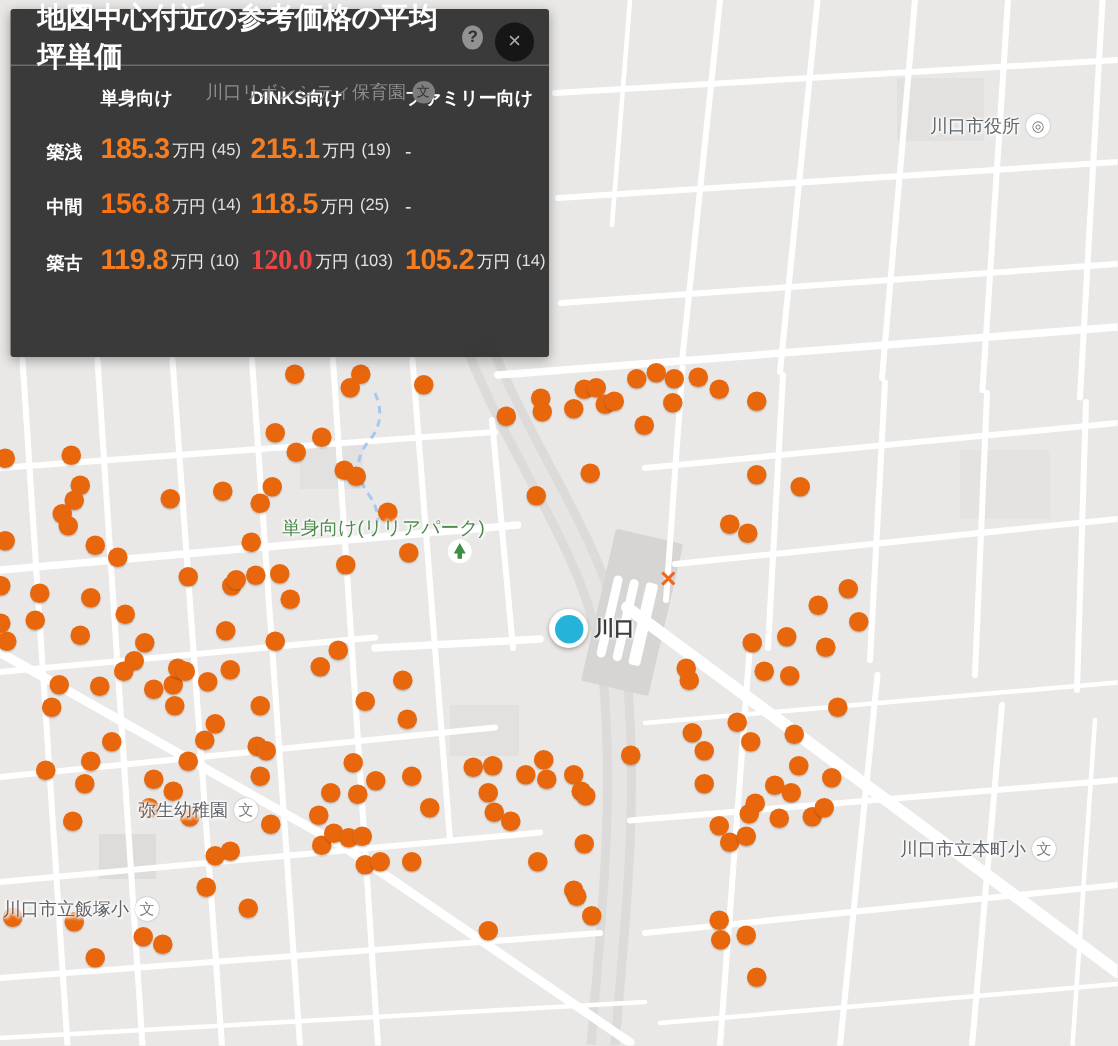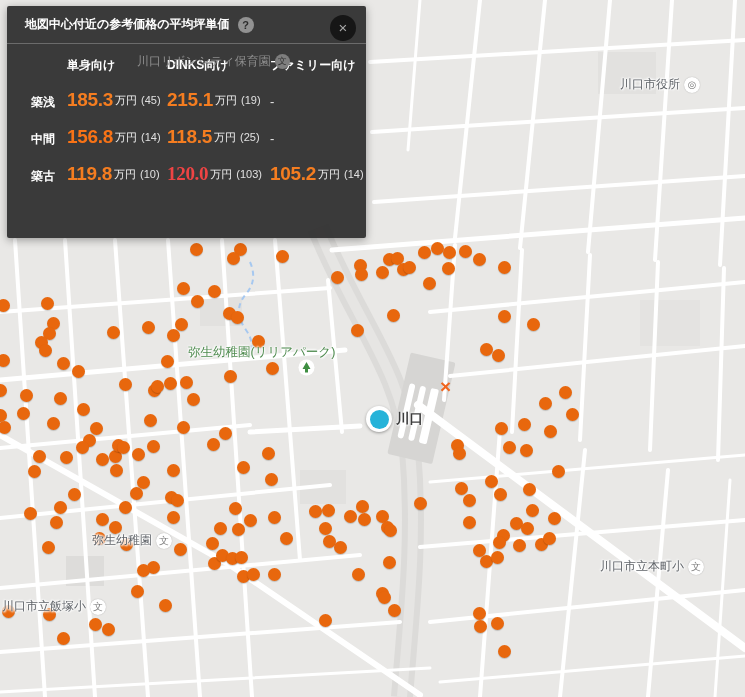--- a/index.html
+++ b/index.html
@@ -9,40 +9,40 @@
     background:#e9e9e7;
   }
   
   #map{position:absolute;inset:0;width:745px;height:697px;}
   #map-svg{position:absolute;left:0;top:0;z-index:0;}
   #dots-layer{position:absolute;left:0;top:0;width:745px;height:697px;z-index:1;}
   .dot{position:absolute;width:13px;height:13px;border-radius:50%;
        margin:-6px 0 0 -6px;box-shadow:0 1px 1px rgba(0,0,0,.18);}
   .map-label{position:absolute;z-index:2;font-size:12px;color:#5f6368;white-space:nowrap;
      text-shadow:0 0 2px #fff,0 0 2px #fff,0 0 3px #fff,1px 1px 2px #fff,-1px -1px 2px #fff;
-     display:flex;align-items:center;gap:4px;}
+     display:flex;align-items:flex-start;gap:4px;}
   .map-label .poi-circle{width:16px;height:16px;border-radius:50%;background:#fff;color:#7b7b7b;
      font-size:10px;display:inline-flex;align-items:center;justify-content:center;
      box-shadow:0 0 1px rgba(0,0,0,.35);text-shadow:none;flex:0 0 auto;}
   .park-label{color:#4d8a4d;font-size:12.5px;}
   .tree-icon{position:absolute;left:298px;top:359px;z-index:2;}
   .station-marker{position:absolute;left:366px;top:406px;width:26px;height:26px;z-index:2;
      background:#fff;border-radius:50%;box-shadow:0 1px 3px rgba(0,0,0,.35);
      display:flex;align-items:center;justify-content:center;}
   .station-marker .inner{width:19px;height:19px;border-radius:50%;}
   .station-label{position:absolute;left:396px;top:410px;z-index:2;font-size:13.5px;color:#3c3c3c;
      font-weight:bold;text-shadow:0 0 2px #fff,0 0 3px #fff,1px 1px 2px #fff;}
   .x-marker{position:absolute;left:440px;top:377px;z-index:2;font-size:19px;font-weight:bold;line-height:1;}
   
   .panel{position:absolute;left:7px;top:6px;width:359px;height:232px;z-index:5;
      background:rgba(44,44,44,0.93);border-radius:2px;box-shadow:0 2px 8px rgba(0,0,0,.35);
      color:#fff;}
   .panel-title-row{display:flex;align-items:center;height:37px;padding:0 44px 0 18px;
      border-bottom:1px solid rgba(255,255,255,.25);}
-  .panel-title{font-size:12px;font-weight:bold;}
+  .panel-title{font-size:19px;font-weight:bold;}
   .help-icon{width:16px;height:16px;margin-left:8px;border-radius:50%;background:#929292;color:#2c2c2c;
      font-size:11px;font-weight:bold;display:inline-flex;align-items:center;justify-content:center;cursor:pointer;}
   .close-btn{position:absolute;right:10px;top:9px;width:26px;height:26px;border:none;border-radius:50%;
      background:#161616;color:#a8a8a8;font-size:15px;line-height:26px;text-align:center;padding:0;cursor:pointer;}
   .ghost-label{position:absolute;left:130px;top:47px;font-size:12px;color:#8d8d8d;
      display:flex;align-items:center;gap:4px;pointer-events:none;}
   .ghost-label .poi-circle{width:15px;height:15px;border-radius:50%;background:#7e7e7e;color:#343434;
      font-size:9px;display:inline-flex;align-items:center;justify-content:center;}
   .hdr-row,.val-row{display:flex;align-items:baseline;padding-left:24px;}
   .hdr-row{margin-top:13px;}
@@ -310,21 +310,21 @@
       <div class="dot" style="left: 480px; top: 626px; background: rgb(232, 103, 13);"></div>
       <div class="dot" style="left: 497px; top: 623px; background: rgb(232, 103, 13);"></div>
       <div class="dot" style="left: 504px; top: 651px; background: rgb(232, 103, 13);"></div>
     </div>
 
   <div class="map-label" style="left:620px;top:76px;">
     <span>川口市役所</span>
     <span class="poi-circle">◎</span>
   </div>
   <div class="map-label park-label" style="left:188px;top:344px;">
-    <span>弥生幼稚園(リリアパーク)</span>
+    <span>単身向け(リリアパーク)</span>
   </div>
   <span class="tree-icon">
     <svg width="17" height="17">
         <circle cx="8.5" cy="8.5" r="8" fill="#fff"></circle>
       <path d="M8.5 3 L12.5 10 H10 V13.5 H7 V10 H4.5 Z" fill="#3e8e41"></path>
       </svg>
   </span>
   <div class="station-marker">
     <div class="inner" style="background: rgb(37, 179, 217);"></div>
   </div>

